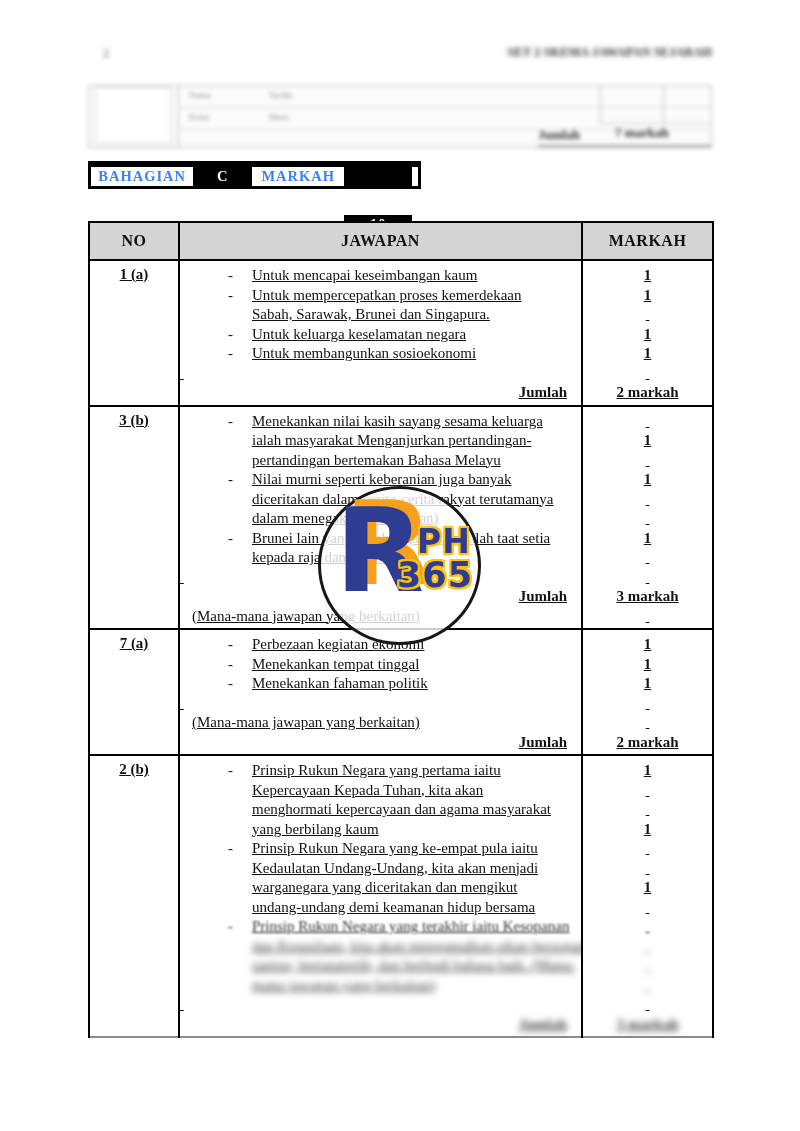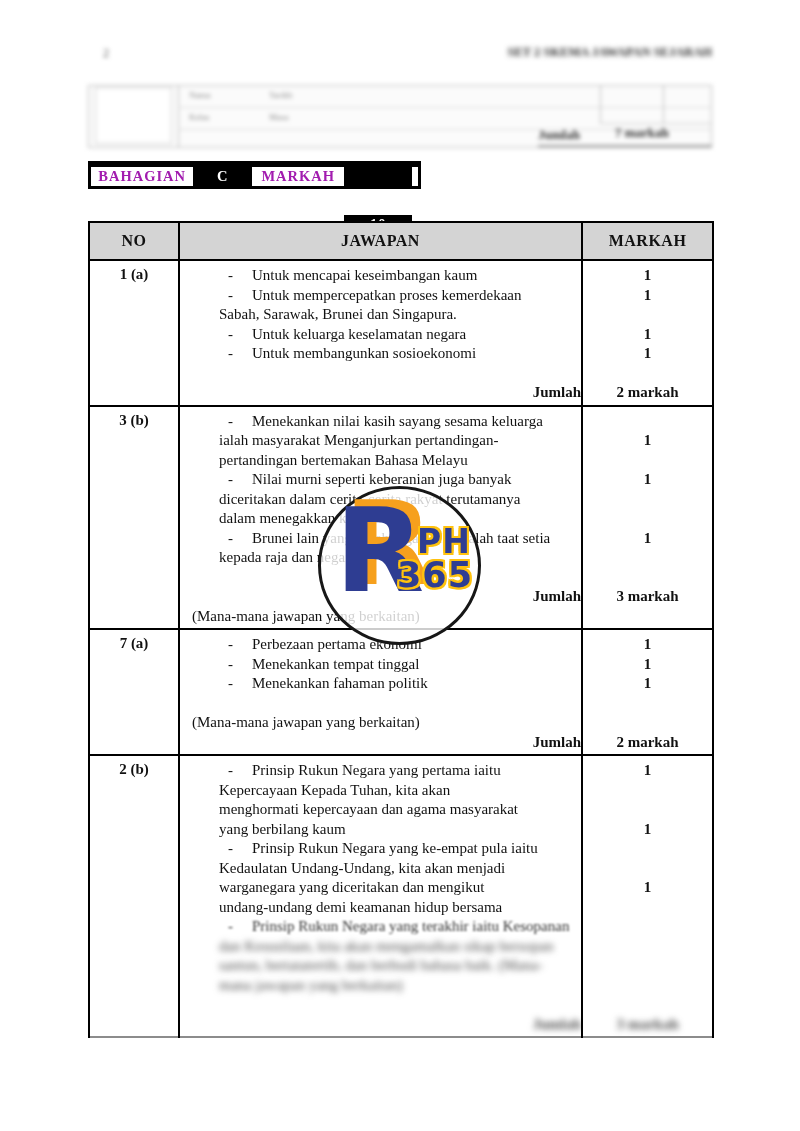--- a/index.html
+++ b/index.html
@@ -33,42 +33,42 @@
   .mt-rh  { position:absolute; left:512px; top:38px; width:112px; height:1px; background:#c9c9c9; }
   .mt-jumlah { position:absolute; left:450px; top:42px; font-size:13px; font-weight:bold; color:#2c2c2c; }
   .mt-total  { position:absolute; left:527px; top:40px; font-size:13px; font-weight:bold; color:#2c2c2c; }
   .mt-bline { position:absolute; left:450px; top:60px; width:174px; height:2px; background:#9a9a9a; }
 
   
   .bar { position:absolute; left:88px; top:161px; width:333px; height:28px;
          background:#000; display:flex; padding:6px 3px 3px 3px; }
   .bar .seg { height:19px; line-height:19px; text-align:center; font-weight:bold;
          font-size:14.5px; letter-spacing:1px; }
-  .seg-white { background:#fff; color:#a21caf; }
+  .seg-white { background:#fff; color:#3b82f6; }
   .seg-black { background:#000; color:#fff; }
   .sg1 { width:103px; } .sg2 { width:59px; } .sg3 { width:93px; } .sg4 { width:68px;margin-top:48px; }
   .sg5 { width:6px; background:#fff; }
 
   
   table.answers { position:absolute; left:88px; top:207px; width:624px;
          border-collapse:collapse; table-layout:fixed;margin-top:14px; }
   table.answers col.c-no { width:90px; } table.answers col.c-j { width:403px; }
   table.answers col.c-m { width:131px; }
   table.answers th { background:#d4d4d4; border:2px solid #000; font-size:16px;
          font-weight:bold; height:38px; text-align:center; letter-spacing:0.5px; }
   table.answers td { border:2px solid #000; vertical-align:top; padding:5px 0 2px 0;
-         overflow:hidden; }
+         overflow:hidden;text-decoration:underline; }
   td.no { text-align:center; font-weight:bold; font-size:15px; }
   .line { height:19.5px; line-height:19.5px; font-size:15px; white-space:nowrap;
           position:relative; }
   .line.b { padding-left:72px; }
   .line.b .dash { position:absolute; left:48px; }
-  .line.c { padding-left:39px; }
+  .line.c { padding-left:72px; }
   .line.n { padding-left:12px; }
-  .line.j { text-align:right; font-weight:bold; }
+  .line.j { text-align:right; padding-right:14px; font-weight:bold; }
   .mline { height:19.5px; line-height:19.5px; font-size:15px; font-weight:bold;
            text-align:center; }
   .bl1 { filter:blur(1.1px); color:#333; }
   .bl2 { filter:blur(3.2px); color:#4a4a4a; }
   tr.last-row td { border-bottom:2px solid rgba(0,0,0,0.45); }
 
   
   .wm { position:absolute; left:318px; top:486px; width:163px; height:159px;
         border:3.5px solid #171717; border-radius:50%;
         background:rgba(255,255,255,0.8); z-index:30; }
@@ -177,21 +177,21 @@
             <div class="mline">1</div>
             <div class="mline">&nbsp;</div>
             <div class="mline">&nbsp;</div>
             <div class="mline">3 markah</div>
             <div class="mline">&nbsp;</div>
           </td>
         </tr>
         <tr>
           <td class="no">7 (a)</td>
           <td>
-            <div class="line b"><span class="dash">-</span><span>Perbezaan pertama ekonomi</span></div>
+            <div class="line b"><span class="dash">-</span><span>Perbezaan kegiatan ekonomi</span></div>
             <div class="line b"><span class="dash">-</span><span>Menekankan tempat tinggal</span></div>
             <div class="line b"><span class="dash">-</span><span>Menekankan fahaman politik</span></div>
             <div class="line s">&nbsp;</div>
             <div class="line n">(Mana-mana jawapan yang berkaitan)</div>
             <div class="line j">Jumlah</div>
           </td>
           <td>
             <div class="mline">1</div>
             <div class="mline">1</div>
             <div class="mline">1</div>

